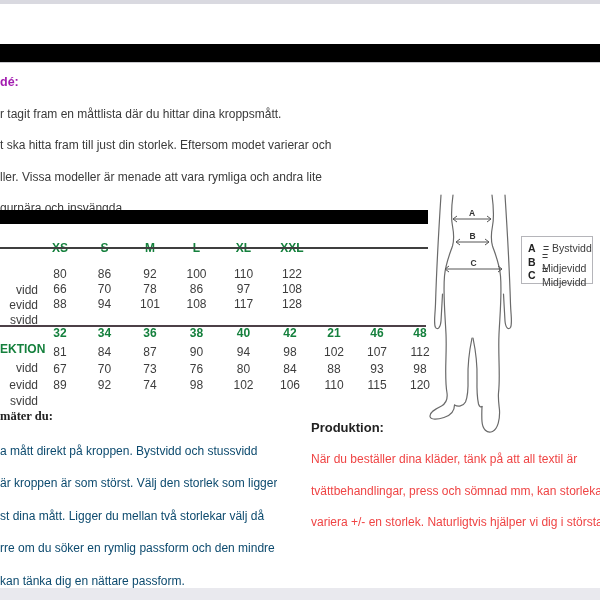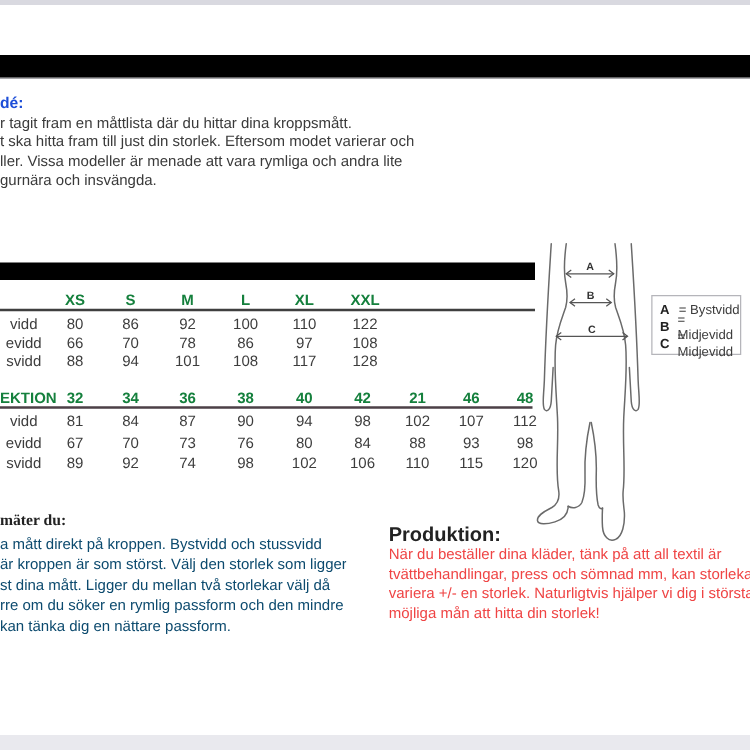--- a/index.html
+++ b/index.html
@@ -6,49 +6,49 @@
   .page {
     position:relative; width:600px; height:600px; background:#ffffff;
     overflow:hidden; font-family:"Liberation Sans", sans-serif;
   }
   .strip-top    { position:absolute; left:0; top:0;    width:600px; height:4px;  background:#d9d9e0; }
   .strip-bottom { position:absolute; left:0; top:588px; width:600px; height:12px; background:#e9e9ee; }
   .bar { position:absolute; background:#000; }
   .bar-top   { left:0; top:44px;  width:600px; height:18px; border-bottom:1px solid #c9c9cd; }
   .bar-table { left:0; top:210px; width:428px; height:14px; }
 
-  .intro-heading { position:absolute; left:0; top:75px; font-size:12.5px; font-weight:bold; color:#1d4ed8; }
+  .intro-heading { position:absolute; left:0; top:75px; font-size:12.5px; font-weight:bold; color:#a21caf; }
   .intro-lines   { position:absolute; left:0; top:91px; font-size:12px; line-height:15.4px; color:#3a3a3a; }
-  .intro-lines div, .measure-lines div, .prod-lines div { white-space:pre; overflow:hidden; }
+  .intro-lines div, .measure-lines div, .prod-lines div { white-space:pre; overflow:hidden;margin-top:16px; }
 
   .sizetable { position:absolute; font-size:12px; color:#3d3d3d; }
   .t1 { left:0; top:232px; width:450px; }
   .t2 { left:0; top:310px; width:450px; }
   .tr { display:grid; align-items:center; }
   .t1 .tr { grid-template-columns:38px 44px 45px 46px 47px 47px 50px; height:15.2px; }
   .t2 .tr { grid-template-columns:38px 44px 45px 46px 47px 47px 46px 42px 44px 42px; height:16.6px; }
   .t1 .tr.head { height:16px; }
   .t2 .tr.head { height:15px; }
   .td { text-align:center; }
-  .td.lbl { text-align:center; }
+  .td.lbl { text-align:right;margin-top:32px; }
   .tr.head .td { font-weight:bold; color:#15803d; }
   .rule { position:absolute; left:0; height:2px; }
   .rule-t1 { top:247px; width:428px; background:#3f3f3f; }
   .rule-t2 { top:325px; width:426px; background:#4c4047; }
 
   .figure-svg { position:absolute; left:420px; top:186px; width:106px; height:262px; }
 
   .legend { position:absolute; left:521px; top:236px; width:72px; height:48px;
             border:1px solid #b5b5ba; background:#fff; box-sizing:border-box; padding:4px 0 0 6px; }
   .legend-row { display:flex; height:13.8px; font-size:10.5px; color:#3c3c3c; align-items:center; }
   .legend-key { font-weight:bold; width:15px; color:#222; }
 
   .measure-heading { position:absolute; left:0; top:409px; font-size:12.5px; font-weight:bold; color:#222;font-family:Liberation Serif, serif; }
   .measure-lines   { position:absolute; left:0; top:427px; font-size:12px; line-height:16.4px; color:#0c4a6e; }
-  .prod-heading { position:absolute; left:311px; top:420px; font-size:16px; font-weight:bold; color:#222; }
+  .prod-heading { position:absolute; left:311px; top:420px; font-size:13px; font-weight:bold; color:#222; }
   .prod-lines   { position:absolute; left:311px; top:436px; width:289px; font-size:12px; line-height:15.5px; color:#ef4444; }
 </style>
 </head>
 <body>
 
 <div class="page">
 
   <div class="strip-top"></div>
   <div class="bar bar-top"></div>
 
@@ -203,18 +203,17 @@
     <div>st dina mått. Ligger du mellan två storlekar välj då</div>
     <div>rre om du söker en rymlig passform och den mindre</div>
     <div>kan tänka dig en nättare passform.</div>
   </div>
 
   <div class="prod-heading">Produktion:</div>
   <div class="prod-lines">
     <div>När du beställer dina kläder, tänk på att all textil är</div>
     <div>tvättbehandlingar, press och sömnad mm, kan storlekarna</div>
     <div>variera +/- en storlek. Naturligtvis hjälper vi dig i största</div>
-    <div>möjliga mån att hitta din storlek!</div>
   </div>
 
   <div class="strip-bottom"></div>
 
 </div>
 
 </body></html>

